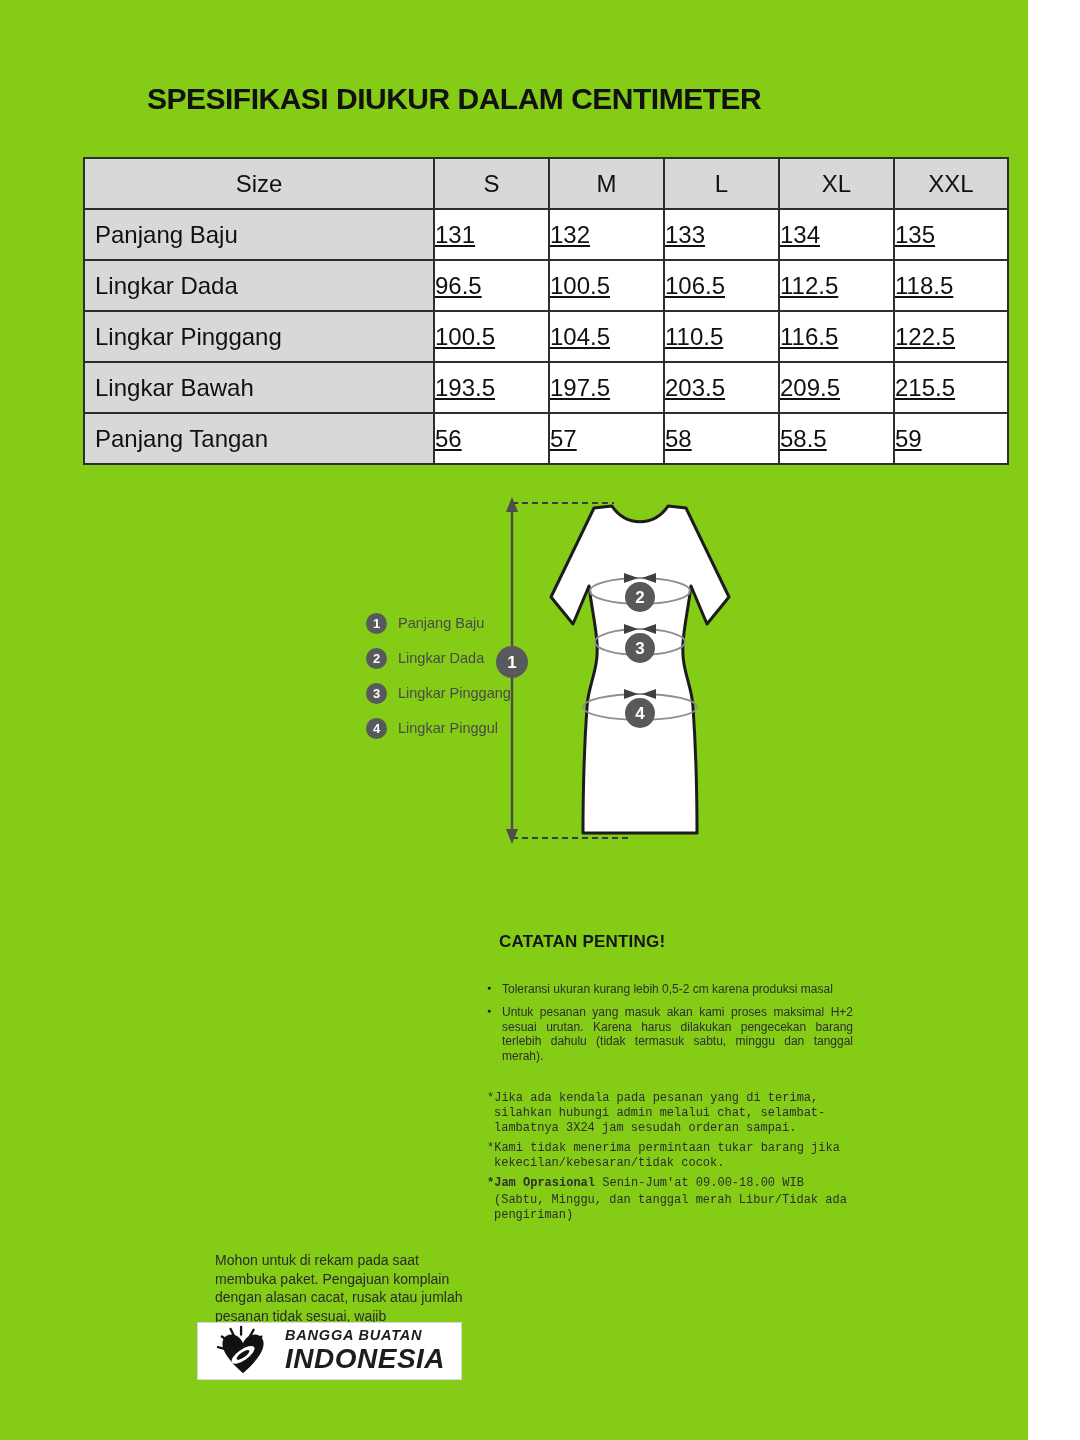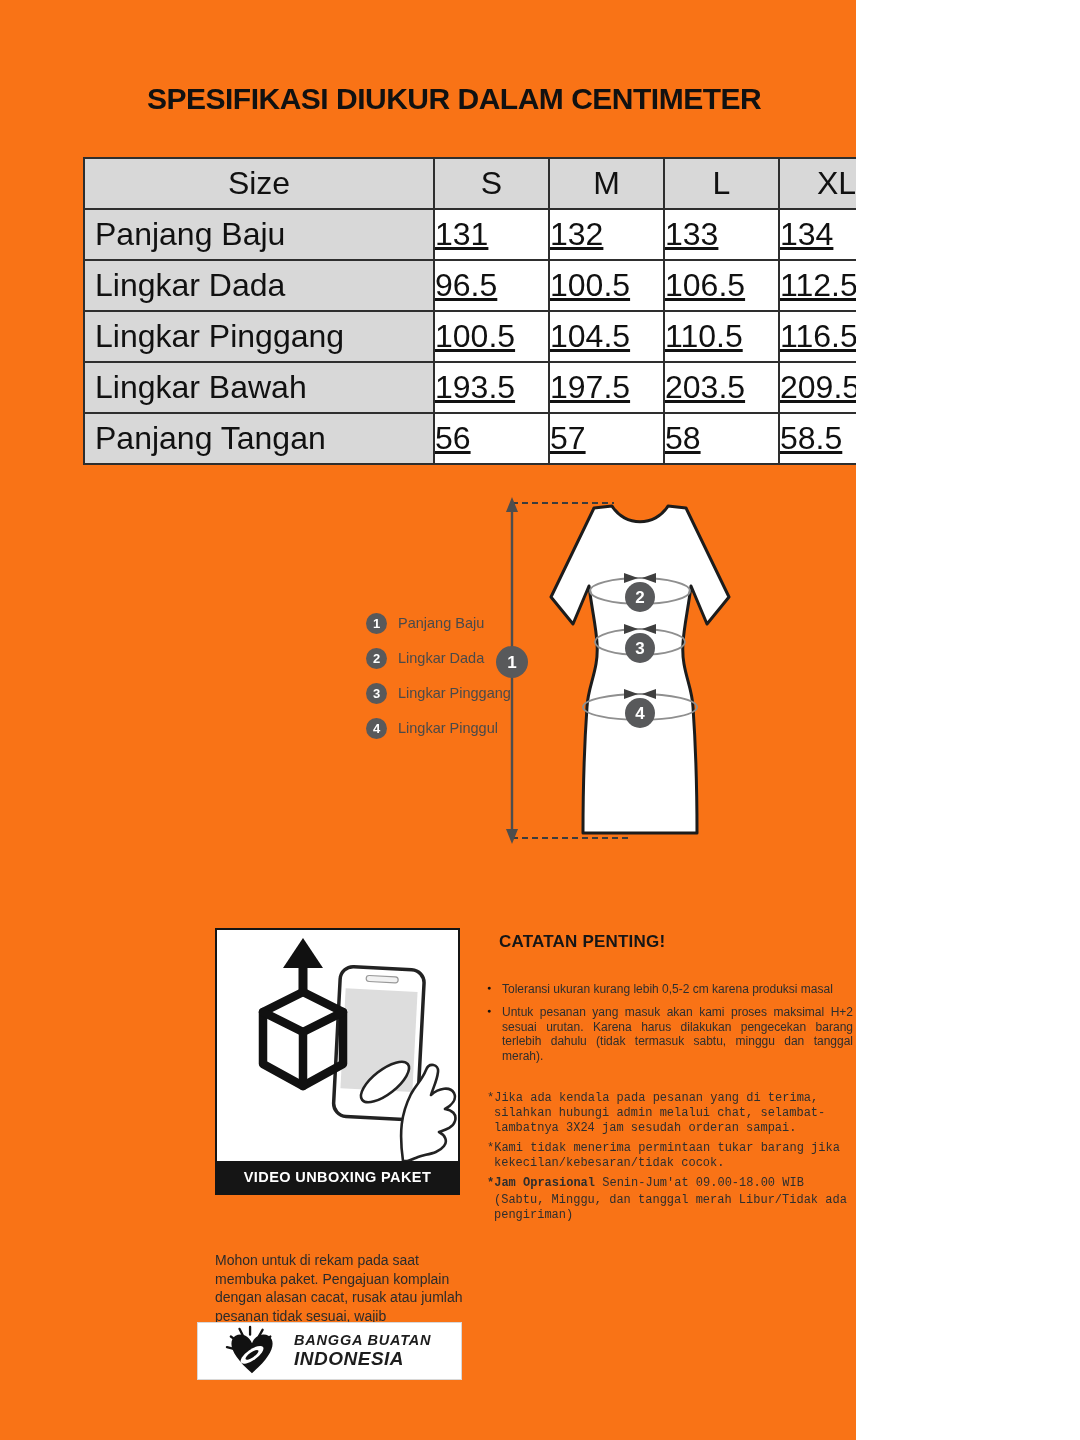--- a/index.html
+++ b/index.html
@@ -1,25 +1,25 @@
 <!DOCTYPE html>
 <html><head>
 <meta charset="utf-8">
 <style>
   html,body{margin:0;padding:0;background:#fff;}
-  .page{position:relative;width:856px;height:1440px;background:#f97316;overflow:hidden;
+  .page{position:relative;width:1028px;height:1440px;background:#84cc16;overflow:hidden;
         font-family:"Liberation Sans",sans-serif;color:#111;}
 
   
   .title{position:absolute;left:147px;top:82px;font-size:30px;font-weight:bold;
          letter-spacing:-0.5px;color:#111;white-space:nowrap;}
 
   
   table.size{position:absolute;left:83px;top:157px;width:924px;border-collapse:collapse;
-             table-layout:fixed;font-size:32px;color:#111;}
+             table-layout:fixed;font-size:24px;color:#111;}
   table.size th,table.size td{border:2px solid #2e2e2e;height:49px;padding:0;font-weight:normal;}
   table.size .hdr{background:#d8d8d8;text-align:center;}
   table.size .lbl{background:#d8d8d8;text-align:left;padding-left:10px;}
   table.size .val{background:#fff;text-align:left;text-decoration:underline;}
 
   
   .diagram-svg{position:absolute;left:340px;top:485px;}
   .legend{position:absolute;left:366px;top:612px;}
   .legend-row{display:flex;align-items:center;height:22px;margin-bottom:13px;}
   .legend-badge{width:21px;height:21px;border-radius:50%;background:#58595b;color:#fff;
@@ -43,24 +43,24 @@
   .notes li{position:relative;margin:0 0 9px 0;font-size:12px;line-height:1.2;
             text-align:justify;text-justify:inter-word;}
   .notes li::before{content:"\25CF";position:absolute;left:-15px;top:2px;font-size:7px;color:#111;}
   .footnotes{margin-top:28px;font-size:12px;line-height:1.25;font-family:Liberation Mono, monospace;}
   .footnotes p{margin:0 0 5px 0;padding-left:7px;text-indent:-7px;}
   .footnotes p.indent{padding-left:7px;text-indent:0;margin-top:-3px;}
 
   
   .logo-card{position:absolute;left:197px;top:1322px;width:265px;height:58px;
              border:1px solid #d8d8d8;box-sizing:border-box;background:#fff;
-             display:flex;align-items:center;padding-left:25px;}
+             display:flex;align-items:center;padding-left:16px;}
   .logo-text{margin-left:13px;font-style:italic;color:#1d1d1d;}
   .logo-line1{font-size:14.5px;font-weight:600;letter-spacing:.8px;line-height:1.1;}
-  .logo-line2{font-size:19px;font-weight:800;letter-spacing:.5px;line-height:1.05;}
+  .logo-line2{font-size:28px;font-weight:800;letter-spacing:.5px;line-height:1.05;}
 </style>
 </head>
 <body>
 
 <div class="page">
 
   <div class="title">SPESIFIKASI DIUKUR DALAM CENTIMETER</div>
 
   <table class="size">
     <colgroup>
@@ -175,53 +175,20 @@
     <div class="legend-row">
       <span class="legend-badge">3</span>
       <span class="legend-label">Lingkar Pinggang</span>
     </div>
     <div class="legend-row">
       <span class="legend-badge">4</span>
       <span class="legend-label">Lingkar Pinggul</span>
     </div>
   </div>
 
-  <div class="unbox-card">
-    <svg width="241" height="231" viewBox="0 0 241 231">
-
-      <g transform="rotate(3 160 110)">
-        <rect x="120" y="38" width="84" height="150" rx="13" fill="#fff" stroke="#222" stroke-width="3.5"></rect>
-        <rect x="146" y="46" width="32" height="6" rx="3" fill="#f2f2f2" stroke="#999" stroke-width="1.2"></rect>
-        <rect x="126" y="60" width="72" height="100" fill="#ddd"></rect>
-      </g>
-
-      <g>
-        <line x1="86" y1="62" x2="86" y2="28" stroke="#111" stroke-width="9" stroke-linecap="round"></line>
-        <path d="M86 8 L66 38 L106 38 Z" fill="#111"></path>
-      </g>
-
-      <g fill="none" stroke="#111" stroke-width="8.5" stroke-linejoin="round" stroke-linecap="round">
-        <path d="M46 82 L46 134 L86 156 L126 134 L126 82 L86 62 Z"></path>
-        <path d="M46 82 L86 102 L126 82"></path>
-        <path d="M86 102 L86 156"></path>
-      </g>
-
-      <g>
-        <path d="M186 231 C182 202 184 184 194 164
-                 C199 155 205 150 209 140 C212 132 222 134 221 142
-                 C220 151 216 158 214 165
-                 C222 158 233 156 237 163 C240 169 235 175 228 179
-                 C235 180 240 184 238 191 C236 198 228 200 222 202
-                 C228 205 231 211 227 216 C221 224 209 224 201 227
-                 C196 229 192 231 190 231 Z" fill="#fff" stroke="#222" stroke-width="2.6" stroke-linejoin="round"></path>
-        <ellipse cx="168" cy="152" rx="29" ry="12" transform="rotate(-38 168 152)" fill="#fff" stroke="#222" stroke-width="2.6"></ellipse>
-      </g>
-    </svg>
-    <div class="unbox-banner">VIDEO UNBOXING PAKET</div>
-  </div>
 
   <p class="unbox-note"><span>Mohon untuk di rekam pada saat membuka paket. Pengajuan komplain dengan alasan cacat, rusak atau jumlah pesanan tidak sesuai, wajib menyertakan </span><i>video unboxing</i><span>.</span></p>
 
   <div class="notes">
     <h2>CATATAN PENTING!</h2>
     <ul>
       <li>Toleransi ukuran kurang lebih 0,5-2 cm karena produksi masal</li>
       <li>Untuk pesanan yang masuk akan kami proses maksimal H+2 sesuai urutan. Karena harus dilakukan pengecekan barang terlebih dahulu (tidak termasuk sabtu, minggu dan tanggal merah).</li>
     </ul>
     <div class="footnotes">

